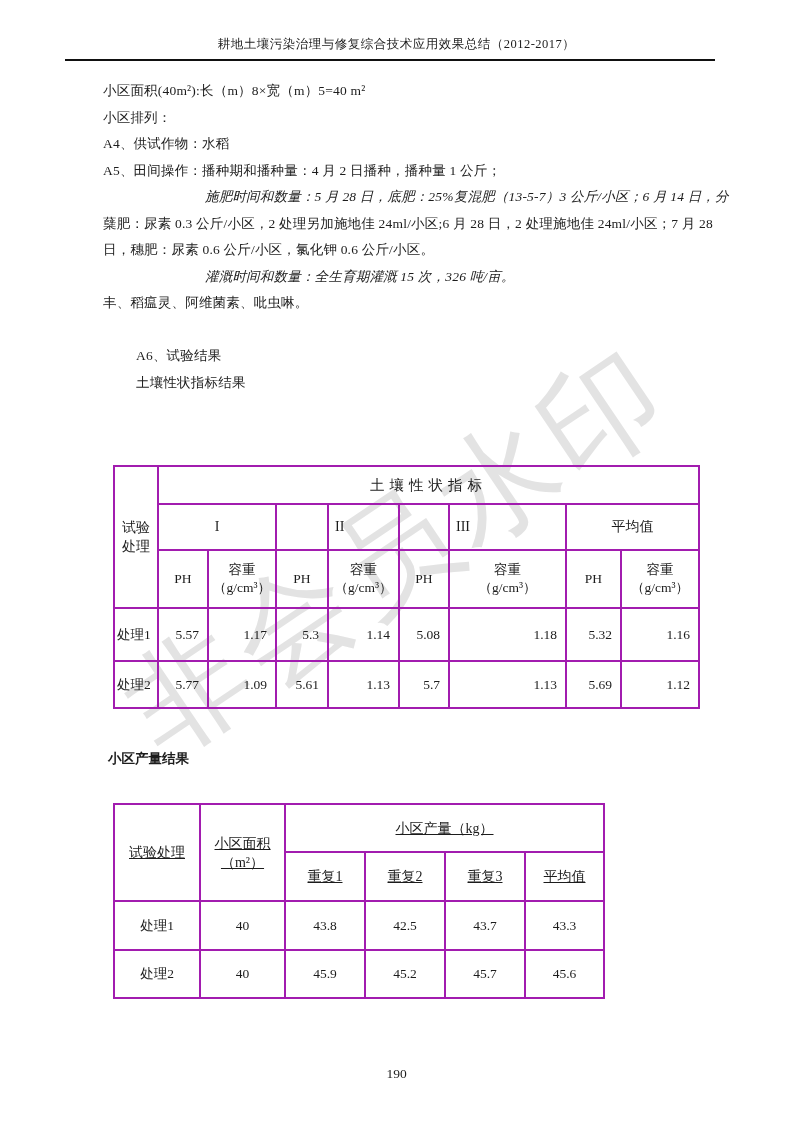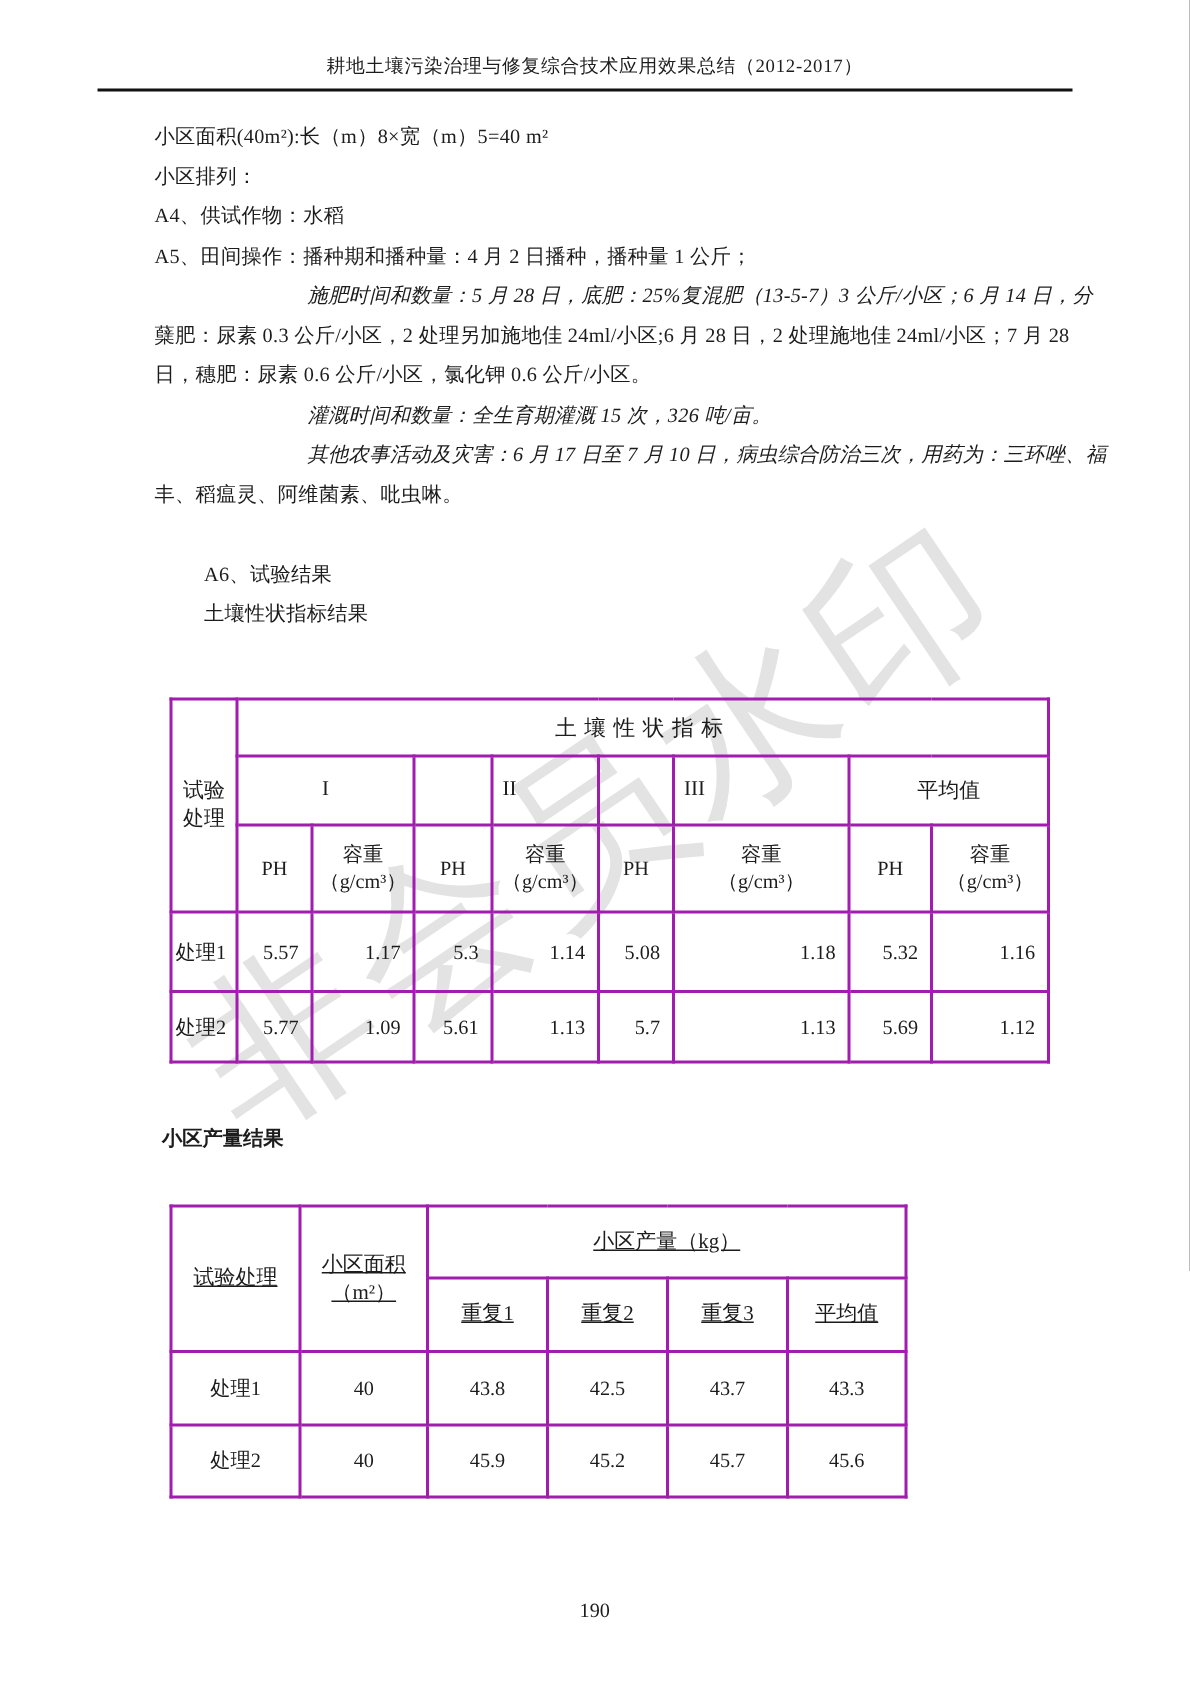--- a/index.html
+++ b/index.html
@@ -51,21 +51,20 @@
 
   <div class="body-text">
     <div class="bline">小区面积(40m²):长（m）8×宽（m）5=40 m²</div>
     <div class="bline">小区排列：</div>
     <div class="bline">A4、供试作物：水稻</div>
     <div class="bline">A5、田间操作：播种期和播种量：4 月 2 日播种，播种量 1 公斤；</div>
     <div class="bline ind-a">施肥时间和数量：5 月 28 日，底肥：25%复混肥（13-5-7）3 公斤/小区；6 月 14 日，分</div>
     <div class="bline">蘖肥：尿素 0.3 公斤/小区，2 处理另加施地佳 24ml/小区;6 月 28 日，2 处理施地佳 24ml/小区；7 月 28</div>
     <div class="bline">日，穗肥：尿素 0.6 公斤/小区，氯化钾 0.6 公斤/小区。</div>
     <div class="bline ind-a">灌溉时间和数量：全生育期灌溉 15 次，326 吨/亩。</div>
-    <div class="bline ind-a">其他农事活动及灾害：6 月 17 日至 7 月 10 日，病虫综合防治三次，用药为：三环唑、福</div>
     <div class="bline">丰、稻瘟灵、阿维菌素、吡虫啉。</div>
     <div class="gap"></div>
     <div class="bline ind-b">A6、试验结果</div>
     <div class="bline ind-b">土壤性状指标结果</div>
   </div>
 
   <table class="t1">
     <colgroup>
       <col style="width:44px">
         <col style="width:50px">

